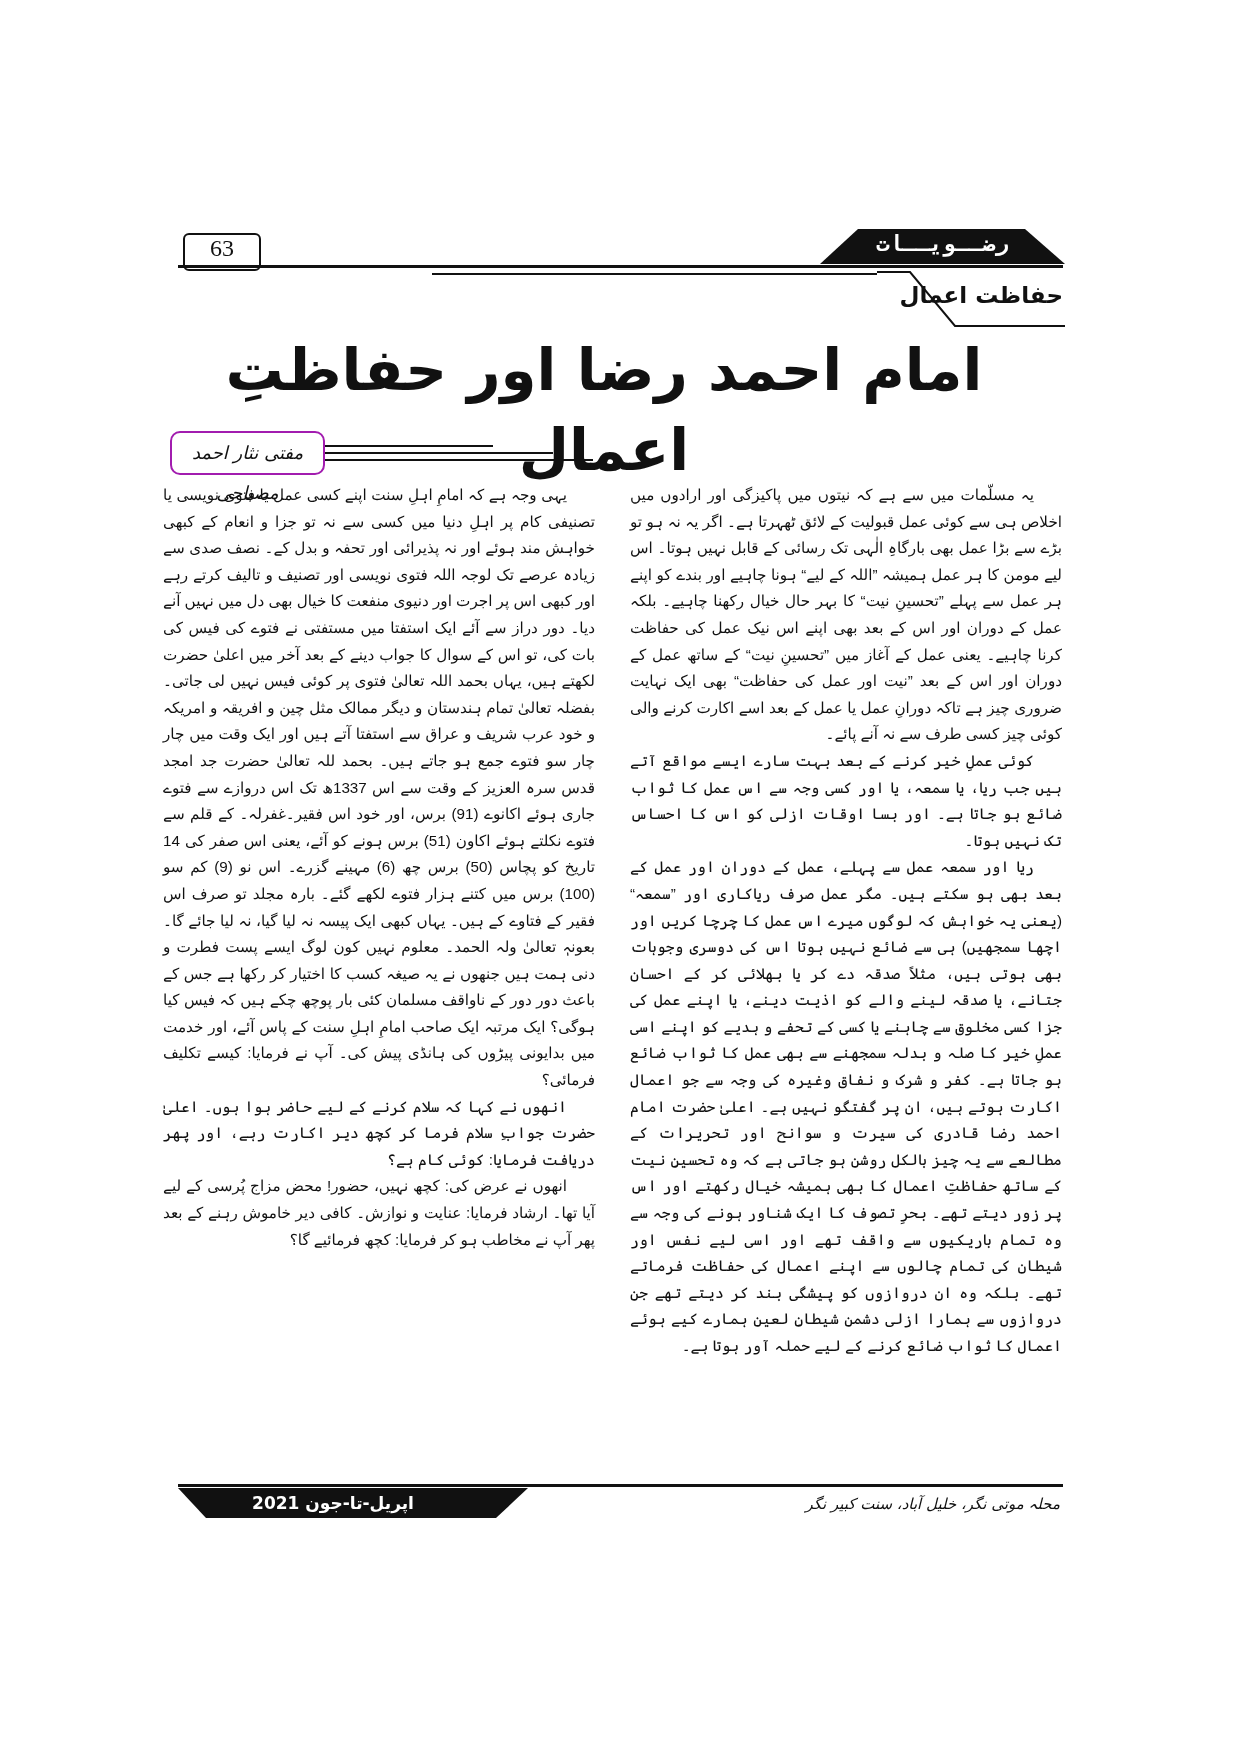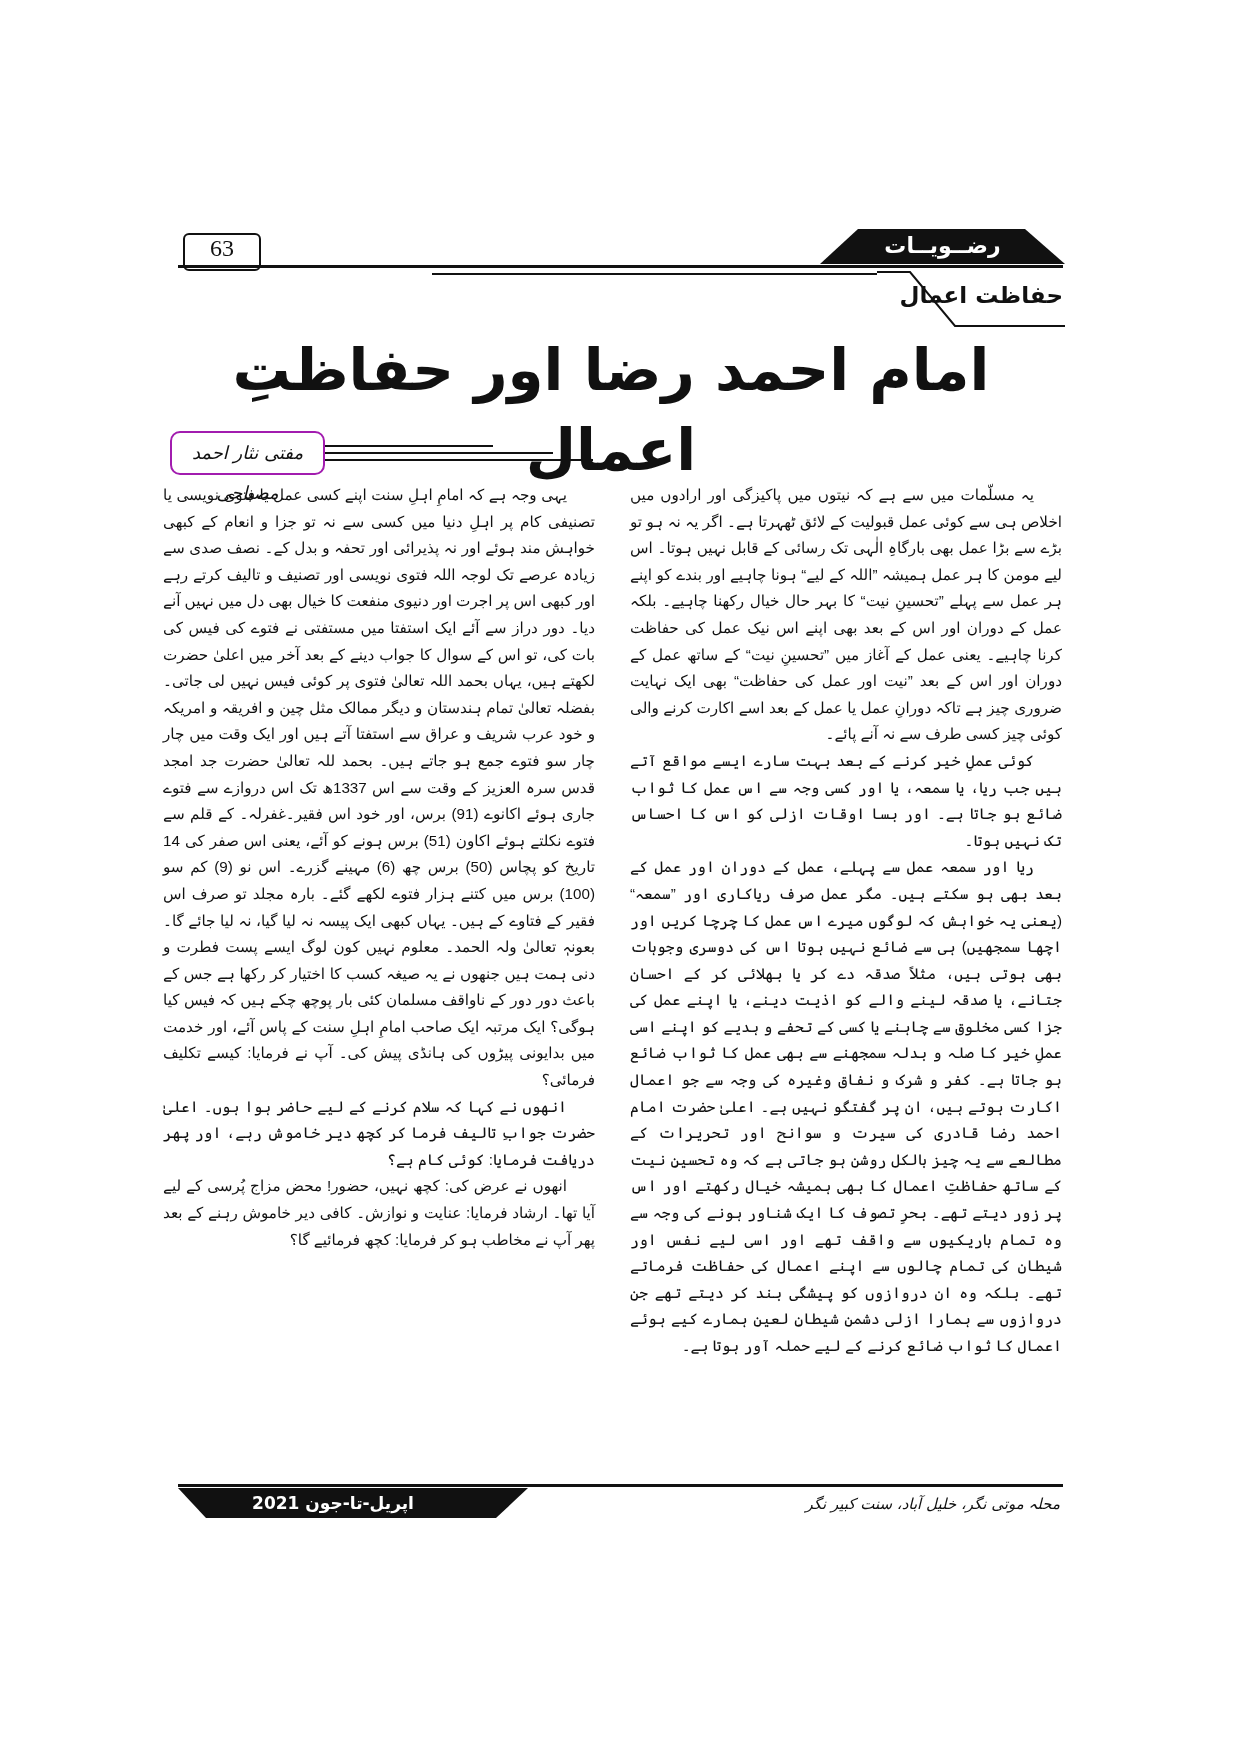--- a/index.html
+++ b/index.html
@@ -5,29 +5,29 @@
   html, body { margin: 0; padding: 0; background: #ffffff; }
   body { width: 1240px; height: 1754px; position: relative; overflow: hidden;
          font-family: "DejaVu Sans", sans-serif; color: #111; }
 
   
   .page-num-box { position: absolute; left: 183px; top: 233px; width: 78px; height: 38px;
     border: 2px solid #111; border-radius: 6px; box-sizing: border-box; text-align: center;
     font-family: "Liberation Serif", serif; font-size: 24px; line-height: 27px; }
   .rule-top { position: absolute; left: 178px; top: 265px; width: 885px; height: 3px; background: #111; }
   .rule-top2 { position: absolute; left: 432px; top: 273px; width: 445px; height: 2px; background: #111; }
-  .mag-tab { position: absolute; left: 820px; top: 229px; width: 245px; height: 35px; }
+  .mag-tab { position: absolute; left: 820px; top: 229px; width: 245px; height: 35px; font-family: Liberation Mono, monospace; }
   .mag-tab svg { position: absolute; left: 0; top: 0; }
   .mag-name { position: absolute; left: 0; top: 0; width: 245px; height: 35px; text-align: center;
     color: #fff; font-weight: bold; font-size: 22px; line-height: 34px; direction: rtl; letter-spacing: 2px; }
   .section-shape { position: absolute; left: 870px; top: 270px; }
   .section-name { position: absolute; right: 177px; top: 275px; font-weight: bold; font-size: 23px;
     direction: rtl; line-height: 40px; }
 
-  .main-title { position: absolute; left: 151px; top: 330px; width: 920px; text-align: center;
+  .main-title { position: absolute; left: 144px; top: 330px; width: 920px; text-align: center;
     direction: rtl; font-weight: bold; font-size: 58px; line-height: 80px; letter-spacing: -1px; }
 
   
   .author-box { position: absolute; left: 170px; top: 431px; width: 155px; height: 44px;
     border: 2px solid #a21caf; border-radius: 10px; box-sizing: border-box; text-align: center;
     font-family: "DejaVu Serif", serif; font-style: italic; font-size: 18px; line-height: 40px; direction: rtl; }
   .author-rule { position: absolute; height: 2px; background: #111; }
 
   
   .col { position: absolute; top: 482px; width: 432px; direction: rtl; text-align: justify;
@@ -71,21 +71,21 @@
 <div class="author-rule" style="left:325px; top:459px; width:268px;"></div>
 
 <div class="col col-right">
   <p>یہ مسلّمات میں سے ہے کہ نیتوں میں پاکیزگی اور ارادوں میں اخلاص ہی سے کوئی عمل قبولیت کے لائق ٹھہرتا ہے۔ اگر یہ نہ ہو تو بڑے سے بڑا عمل بھی بارگاہِ الٰہی تک رسائی کے قابل نہیں ہوتا۔ اس لیے مومن کا ہر عمل ہمیشہ ”اللہ کے لیے“ ہونا چاہیے اور بندے کو اپنے ہر عمل سے پہلے ”تحسینِ نیت“ کا بہر حال خیال رکھنا چاہیے۔ بلکہ عمل کے دوران اور اس کے بعد بھی اپنے اس نیک عمل کی حفاظت کرنا چاہیے۔ یعنی عمل کے آغاز میں ”تحسینِ نیت“ کے ساتھ عمل کے دوران اور اس کے بعد ”نیت اور عمل کی حفاظت“ بھی ایک نہایت ضروری چیز ہے تاکہ دورانِ عمل یا عمل کے بعد اسے اکارت کرنے والی کوئی چیز کسی طرف سے نہ آنے پائے۔</p>
   <p>کوئی عملِ خیر کرنے کے بعد بہت سارے ایسے مواقع آتے ہیں جب ریا، یا سمعہ، یا اور کسی وجہ سے اس عمل کا ثواب ضائع ہو جاتا ہے۔ اور بسا اوقات ازلی کو اس کا احساس تک نہیں ہوتا۔</p>
   <p>ریا اور سمعہ عمل سے پہلے، عمل کے دوران اور عمل کے بعد بھی ہو سکتے ہیں۔ مگر عمل صرف ریاکاری اور ”سمعہ“ (یعنی یہ خواہش کہ لوگوں میرے اس عمل کا چرچا کریں اور اچھا سمجھیں) ہی سے ضائع نہیں ہوتا اس کی دوسری وجوہات بھی ہوتی ہیں، مثلاً صدقہ دے کر یا بھلائی کر کے احسان جتانے، یا صدقہ لینے والے کو اذیت دینے، یا اپنے عمل کی جزا کسی مخلوق سے چاہنے یا کسی کے تحفے و ہدیے کو اپنے اسی عملِ خیر کا صلہ و بدلہ سمجھنے سے بھی عمل کا ثواب ضائع ہو جاتا ہے۔ کفر و شرک و نفاق وغیرہ کی وجہ سے جو اعمال اکارت ہوتے ہیں، ان پر گفتگو نہیں ہے۔ اعلیٰ حضرت امام احمد رضا قادری کی سیرت و سوانح اور تحریرات کے مطالعے سے یہ چیز بالکل روشن ہو جاتی ہے کہ وہ تحسینِ نیت کے ساتھ حفاظتِ اعمال کا بھی ہمیشہ خیال رکھتے اور اس پر زور دیتے تھے۔ بحرِ تصوف کا ایک شناور ہونے کی وجہ سے وہ تمام باریکیوں سے واقف تھے اور اسی لیے نفس اور شیطان کی تمام چالوں سے اپنے اعمال کی حفاظت فرماتے تھے۔ بلکہ وہ ان دروازوں کو پیشگی بند کر دیتے تھے جن دروازوں سے ہمارا ازلی دشمن شیطانِ لعین ہمارے کیے ہوئے اعمال کا ثواب ضائع کرنے کے لیے حملہ آور ہوتا ہے۔</p>
 </div>
 
 <div class="col col-left">
   <p>یہی وجہ ہے کہ امامِ اہلِ سنت اپنے کسی عمل یا فتوی نویسی یا تصنیفی کام پر اہلِ دنیا میں کسی سے نہ تو جزا و انعام کے کبھی خواہش مند ہوئے اور نہ پذیرائی اور تحفہ و بدل کے۔ نصف صدی سے زیادہ عرصے تک لوجہ اللہ فتوی نویسی اور تصنیف و تالیف کرتے رہے اور کبھی اس پر اجرت اور دنیوی منفعت کا خیال بھی دل میں نہیں آنے دیا۔ دور دراز سے آئے ایک استفتا میں مستفتی نے فتوے کی فیس کی بات کی، تو اس کے سوال کا جواب دینے کے بعد آخر میں اعلیٰ حضرت لکھتے ہیں، یہاں بحمد اللہ تعالیٰ فتوی پر کوئی فیس نہیں لی جاتی۔ بفضلہ تعالیٰ تمام ہندستان و دیگر ممالک مثل چین و افریقہ و امریکہ و خود عرب شریف و عراق سے استفتا آتے ہیں اور ایک وقت میں چار چار سو فتوے جمع ہو جاتے ہیں۔ بحمد للہ تعالیٰ حضرت جد امجد قدس سرہ العزیز کے وقت سے اس 1337ھ تک اس دروازے سے فتوے جاری ہوئے اکانوے (91) برس، اور خود اس فقیر۔غفرلہ۔ کے قلم سے فتوے نکلتے ہوئے اکاون (51) برس ہونے کو آئے، یعنی اس صفر کی 14 تاریخ کو پچاس (50) برس چھ (6) مہینے گزرے۔ اس نو (9) کم سو (100) برس میں کتنے ہزار فتوے لکھے گئے۔ بارہ مجلد تو صرف اس فقیر کے فتاوے کے ہیں۔ یہاں کبھی ایک پیسہ نہ لیا گیا، نہ لیا جائے گا۔ بعونہٖ تعالیٰ ولہ الحمد۔ معلوم نہیں کون لوگ ایسے پست فطرت و دنی ہمت ہیں جنھوں نے یہ صیغہ کسب کا اختیار کر رکھا ہے جس کے باعث دور دور کے ناواقف مسلمان کئی بار پوچھ چکے ہیں کہ فیس کیا ہوگی؟ ایک مرتبہ ایک صاحب امامِ اہلِ سنت کے پاس آئے، اور خدمت میں بدایونی پیڑوں کی ہانڈی پیش کی۔ آپ نے فرمایا: کیسے تکلیف فرمائی؟</p>
-  <p>انھوں نے کہا کہ سلام کرنے کے لیے حاضر ہوا ہوں۔ اعلیٰ حضرت جوابِ تالیف فرما کر کچھ دیر خاموش رہے، اور پھر دریافت فرمایا: کوئی کام ہے؟</p>
+  <p>انھوں نے کہا کہ سلام کرنے کے لیے حاضر ہوا ہوں۔ اعلیٰ حضرت جوابِ سلام فرما کر کچھ دیر اکارت رہے، اور پھر دریافت فرمایا: کوئی کام ہے؟</p>
   <p>انھوں نے عرض کی: کچھ نہیں، حضور! محض مزاج پُرسی کے لیے آیا تھا۔ ارشاد فرمایا: عنایت و نوازش۔ کافی دیر خاموش رہنے کے بعد پھر آپ نے مخاطب ہو کر فرمایا: کچھ فرمائیے گا؟</p>
 </div>
 
 <div class="rule-bottom"></div>
 <svg class="footer-tab" width="350" height="30">
   <polygon points="0,0 350,0 318,30 28,30" fill="#111"></polygon>
 </svg>
 <div class="footer-date">اپریل-تا-جون 2021</div>
 <div class="footer-address">محلہ موتی نگر، خلیل آباد، سنت کبیر نگر</div>
 

